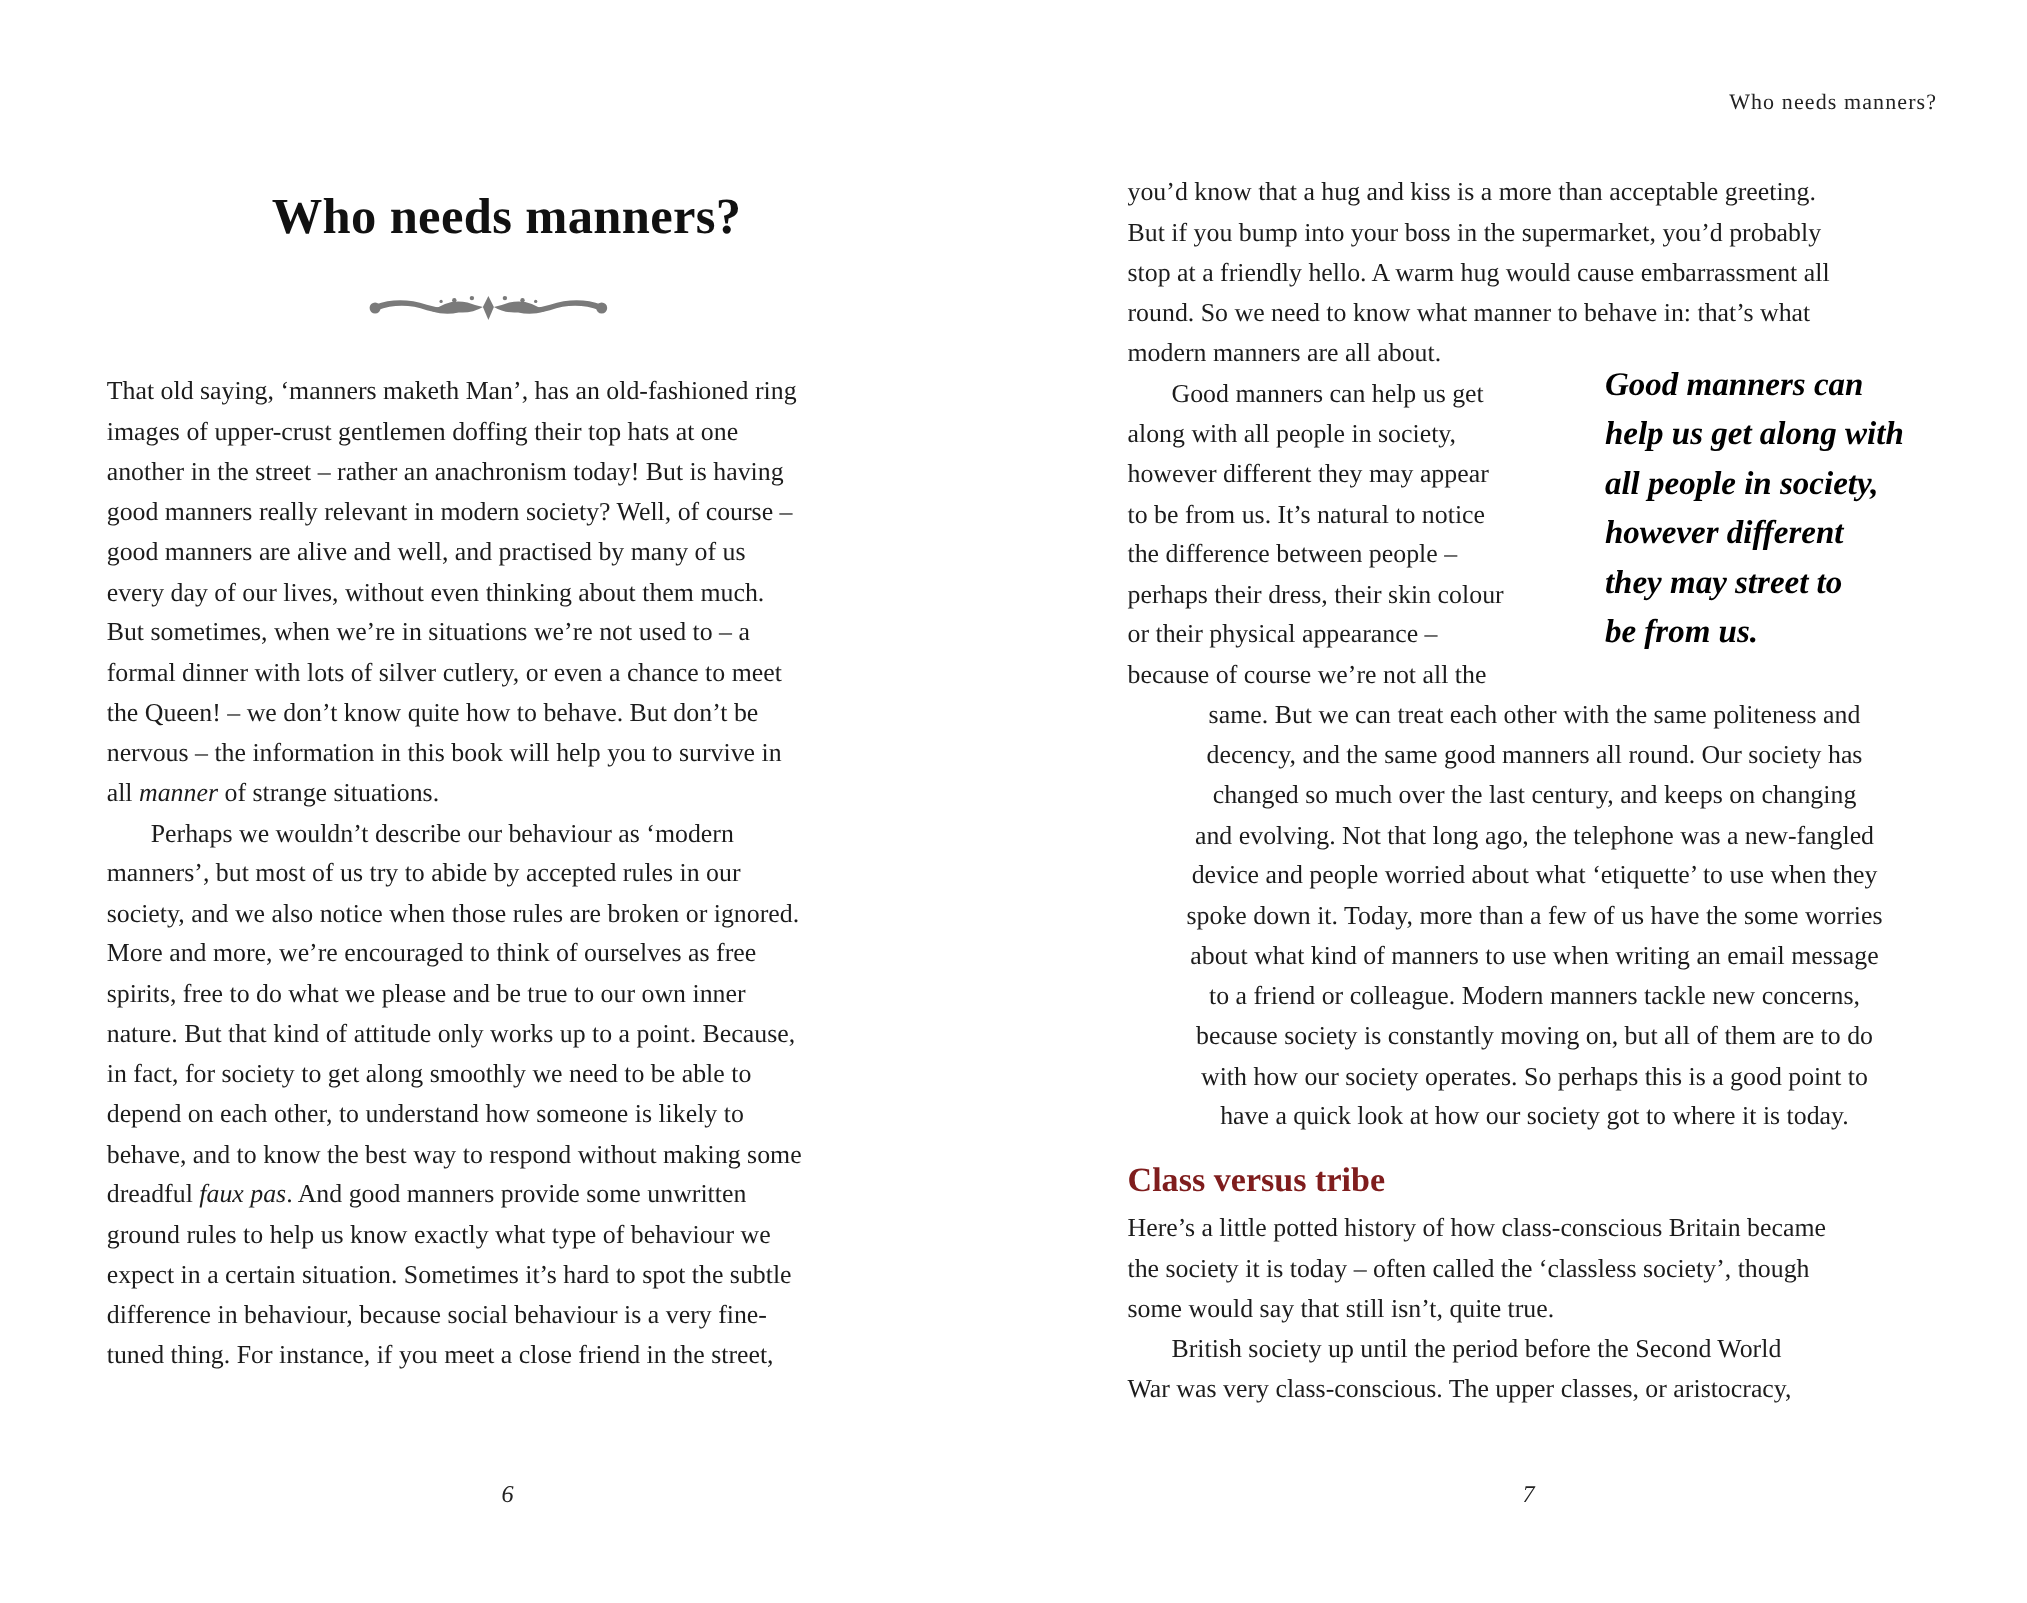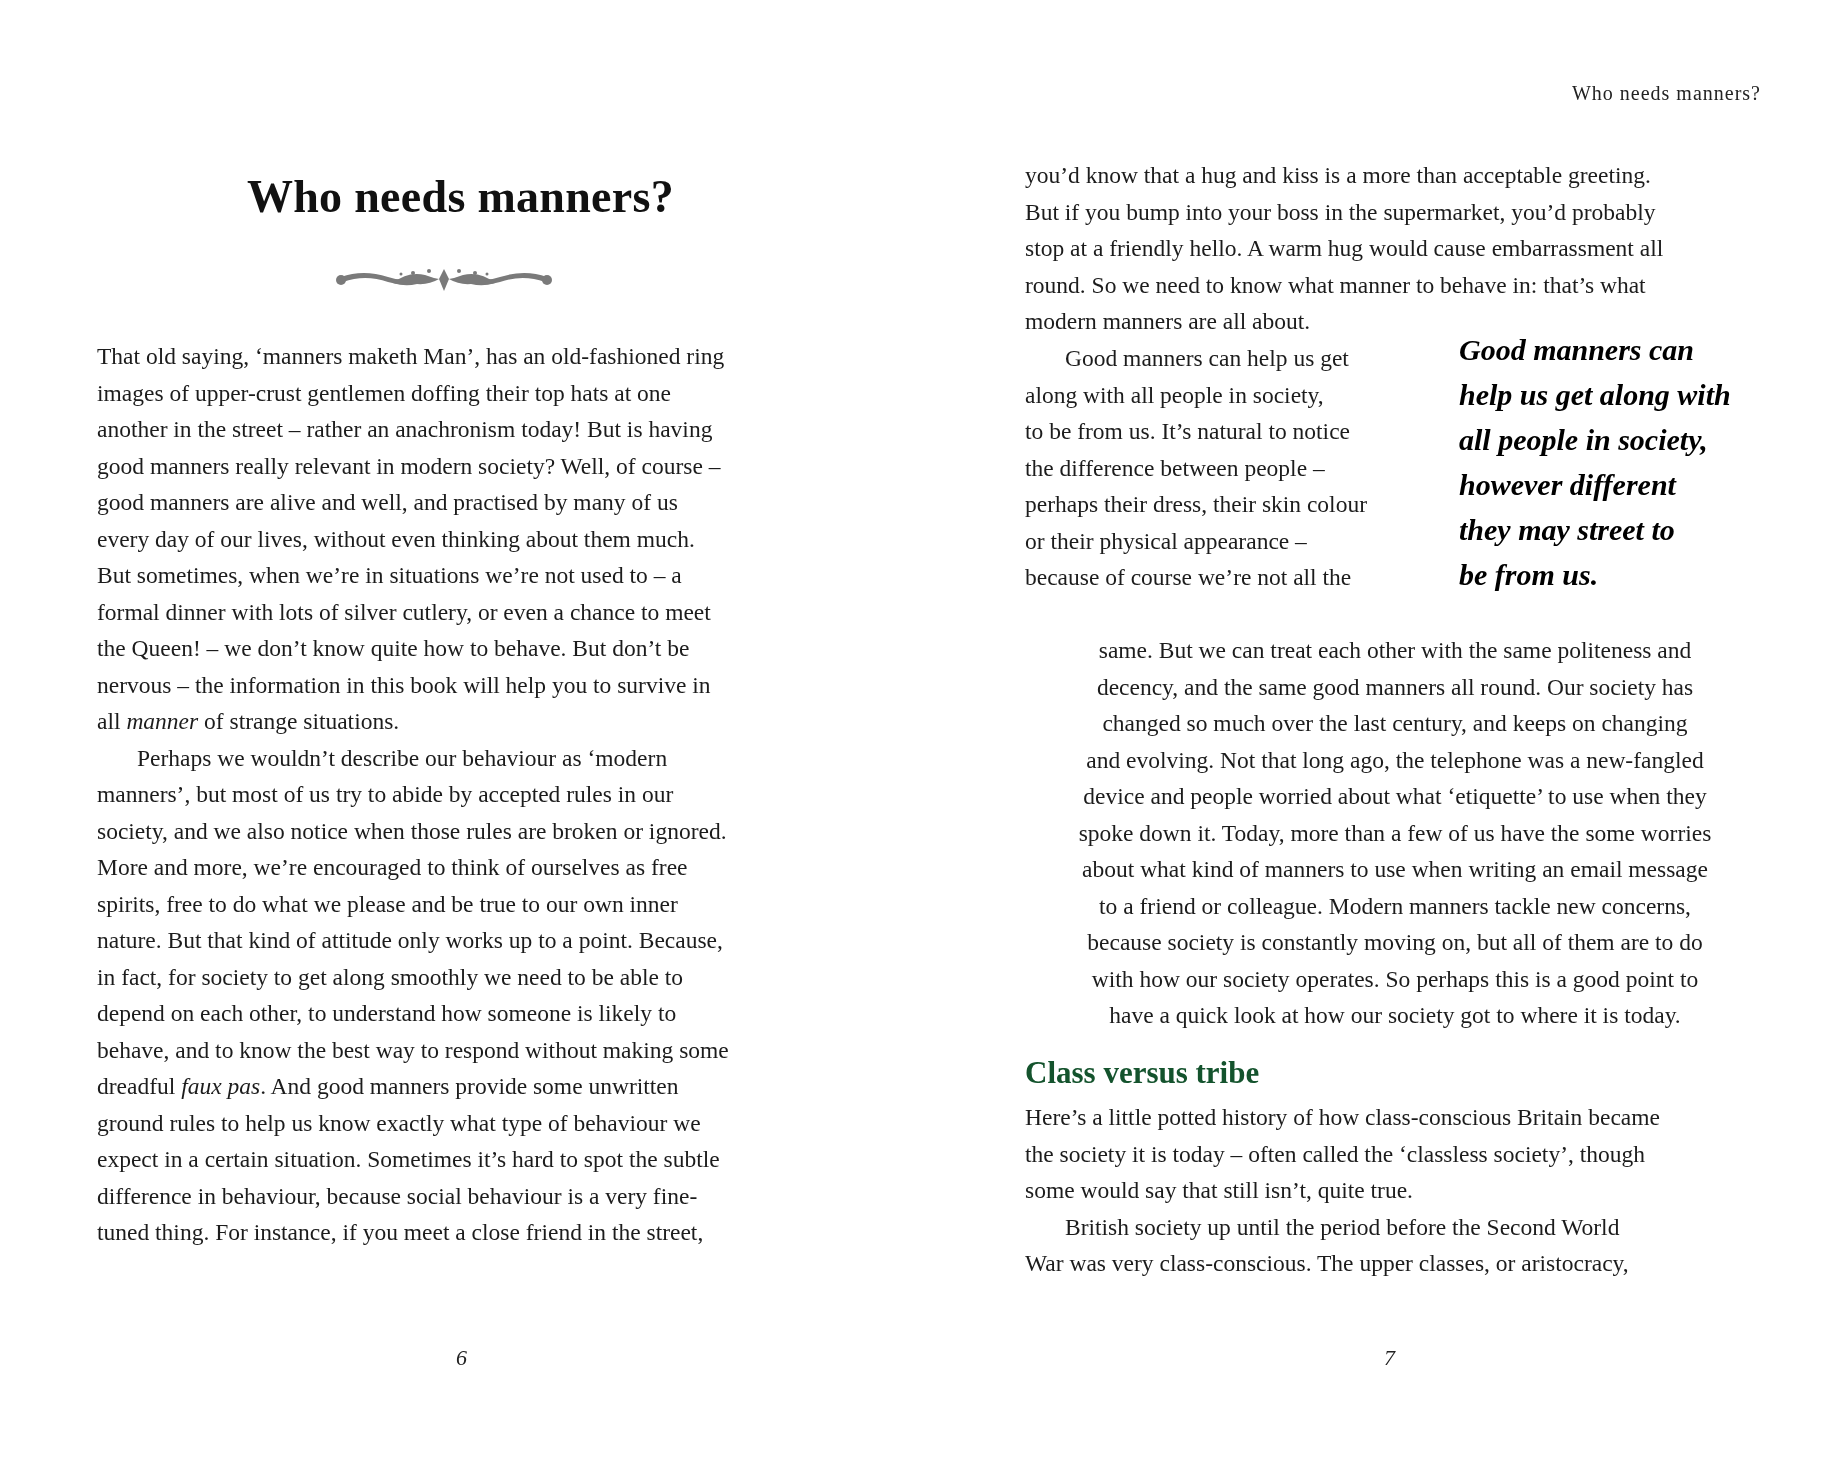--- a/index.html
+++ b/index.html
@@ -18,21 +18,21 @@
   .body .indent { padding-left: 40px; }
   .left-body { left: 97px; top: 338px; width: 740px; }
 
   .running-head { position: absolute; right: 82px; top: 82px; font-size: 20px; letter-spacing: 1px; color: #222; }
   .right-body-top { left: 104px; top: 157px; width: 740px; }
   .right-body-narrow { left: 104px; top: 340px; width: 420px; }
   .right-body-bottom { left: 104px; top: 632px; width: 740px; text-align: center; }
   .pull-quote { position: absolute; left: 538px; top: 327px; width: 320px; font-size: 30px; line-height: 45px;
                 font-style: italic; font-weight: bold; color: #000000; }
   .pull-quote .line { display: block; white-space: nowrap; }
-  .section-heading { position: absolute; left: 104px; top: 1055px; font-size: 31px; font-weight: bold; margin: 0; color: #14532d; }
+  .section-heading { position: absolute; left: 104px; top: 1055px; font-size: 31px; font-weight: bold; margin: 0; color: #7f1d1d; }
   .right-body-section { left: 104px; top: 1099px; width: 740px; }
 
   .folio { position: absolute; top: 1345px; font-size: 22px; font-style: italic; color: #222; }
   .folio-left { left: 456px; }
   .folio-right { left: 463px; }
 </style>
 </head>
 <body>
 
 <div class="page page-left">
@@ -95,20 +95,21 @@
     <span class="line">you’d know that a hug and kiss is a more than acceptable greeting.</span>
     <span class="line">But if you bump into your boss in the supermarket, you’d probably</span>
     <span class="line">stop at a friendly hello. A warm hug would cause embarrassment all</span>
     <span class="line">round. So we need to know what manner to behave in: that’s what</span>
     <span class="line">modern manners are all about.</span>
   </div>
 
   <div class="body right-body-narrow">
     <span class="line indent">Good manners can help us get</span>
     <span class="line">along with all people in society,</span>
+    <span class="line">however different they may appear</span>
     <span class="line">to be from us. It’s natural to notice</span>
     <span class="line">the difference between people –</span>
     <span class="line">perhaps their dress, their skin colour</span>
     <span class="line">or their physical appearance –</span>
     <span class="line">because of course we’re not all the</span>
   </div>
 
   <div class="pull-quote">
     <span class="line">Good manners can</span>
     <span class="line">help us get along with</span>

